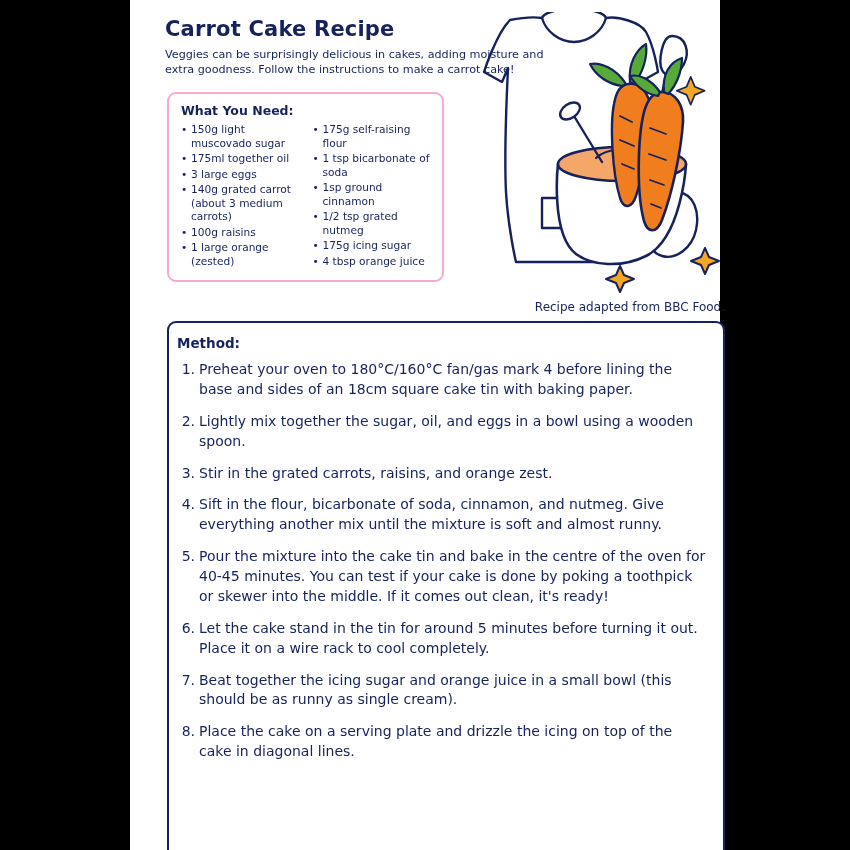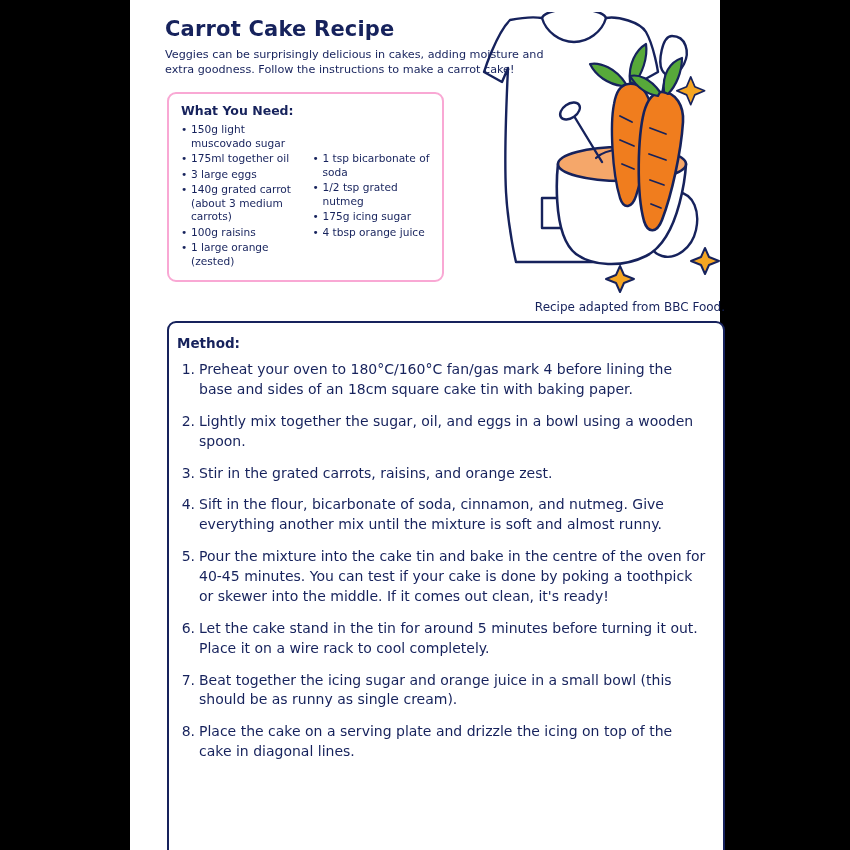--- a/index.html
+++ b/index.html
@@ -275,21 +275,23 @@
             <li>150g light muscovado sugar</li>
             <li>175ml together oil</li>
             <li>3 large eggs</li>
             <li>140g grated carrot (about 3 medium carrots)</li>
             <li>100g raisins</li>
             <li>1 large orange (zested)</li>
           </ul>
         </div>
         <div class="needs-col">
           <ul class="ing">
+            <li>175g self-raising flour</li>
             <li>1 tsp bicarbonate of soda</li>
+            <li>1sp ground cinnamon</li>
             <li>1/2 tsp grated nutmeg</li>
             <li>175g icing sugar</li>
             <li>4 tbsp orange juice</li>
           </ul>
         </div>
       </div>
     </div>
 
     <div class="method-card">
       <div class="method-title">Method:</div>

